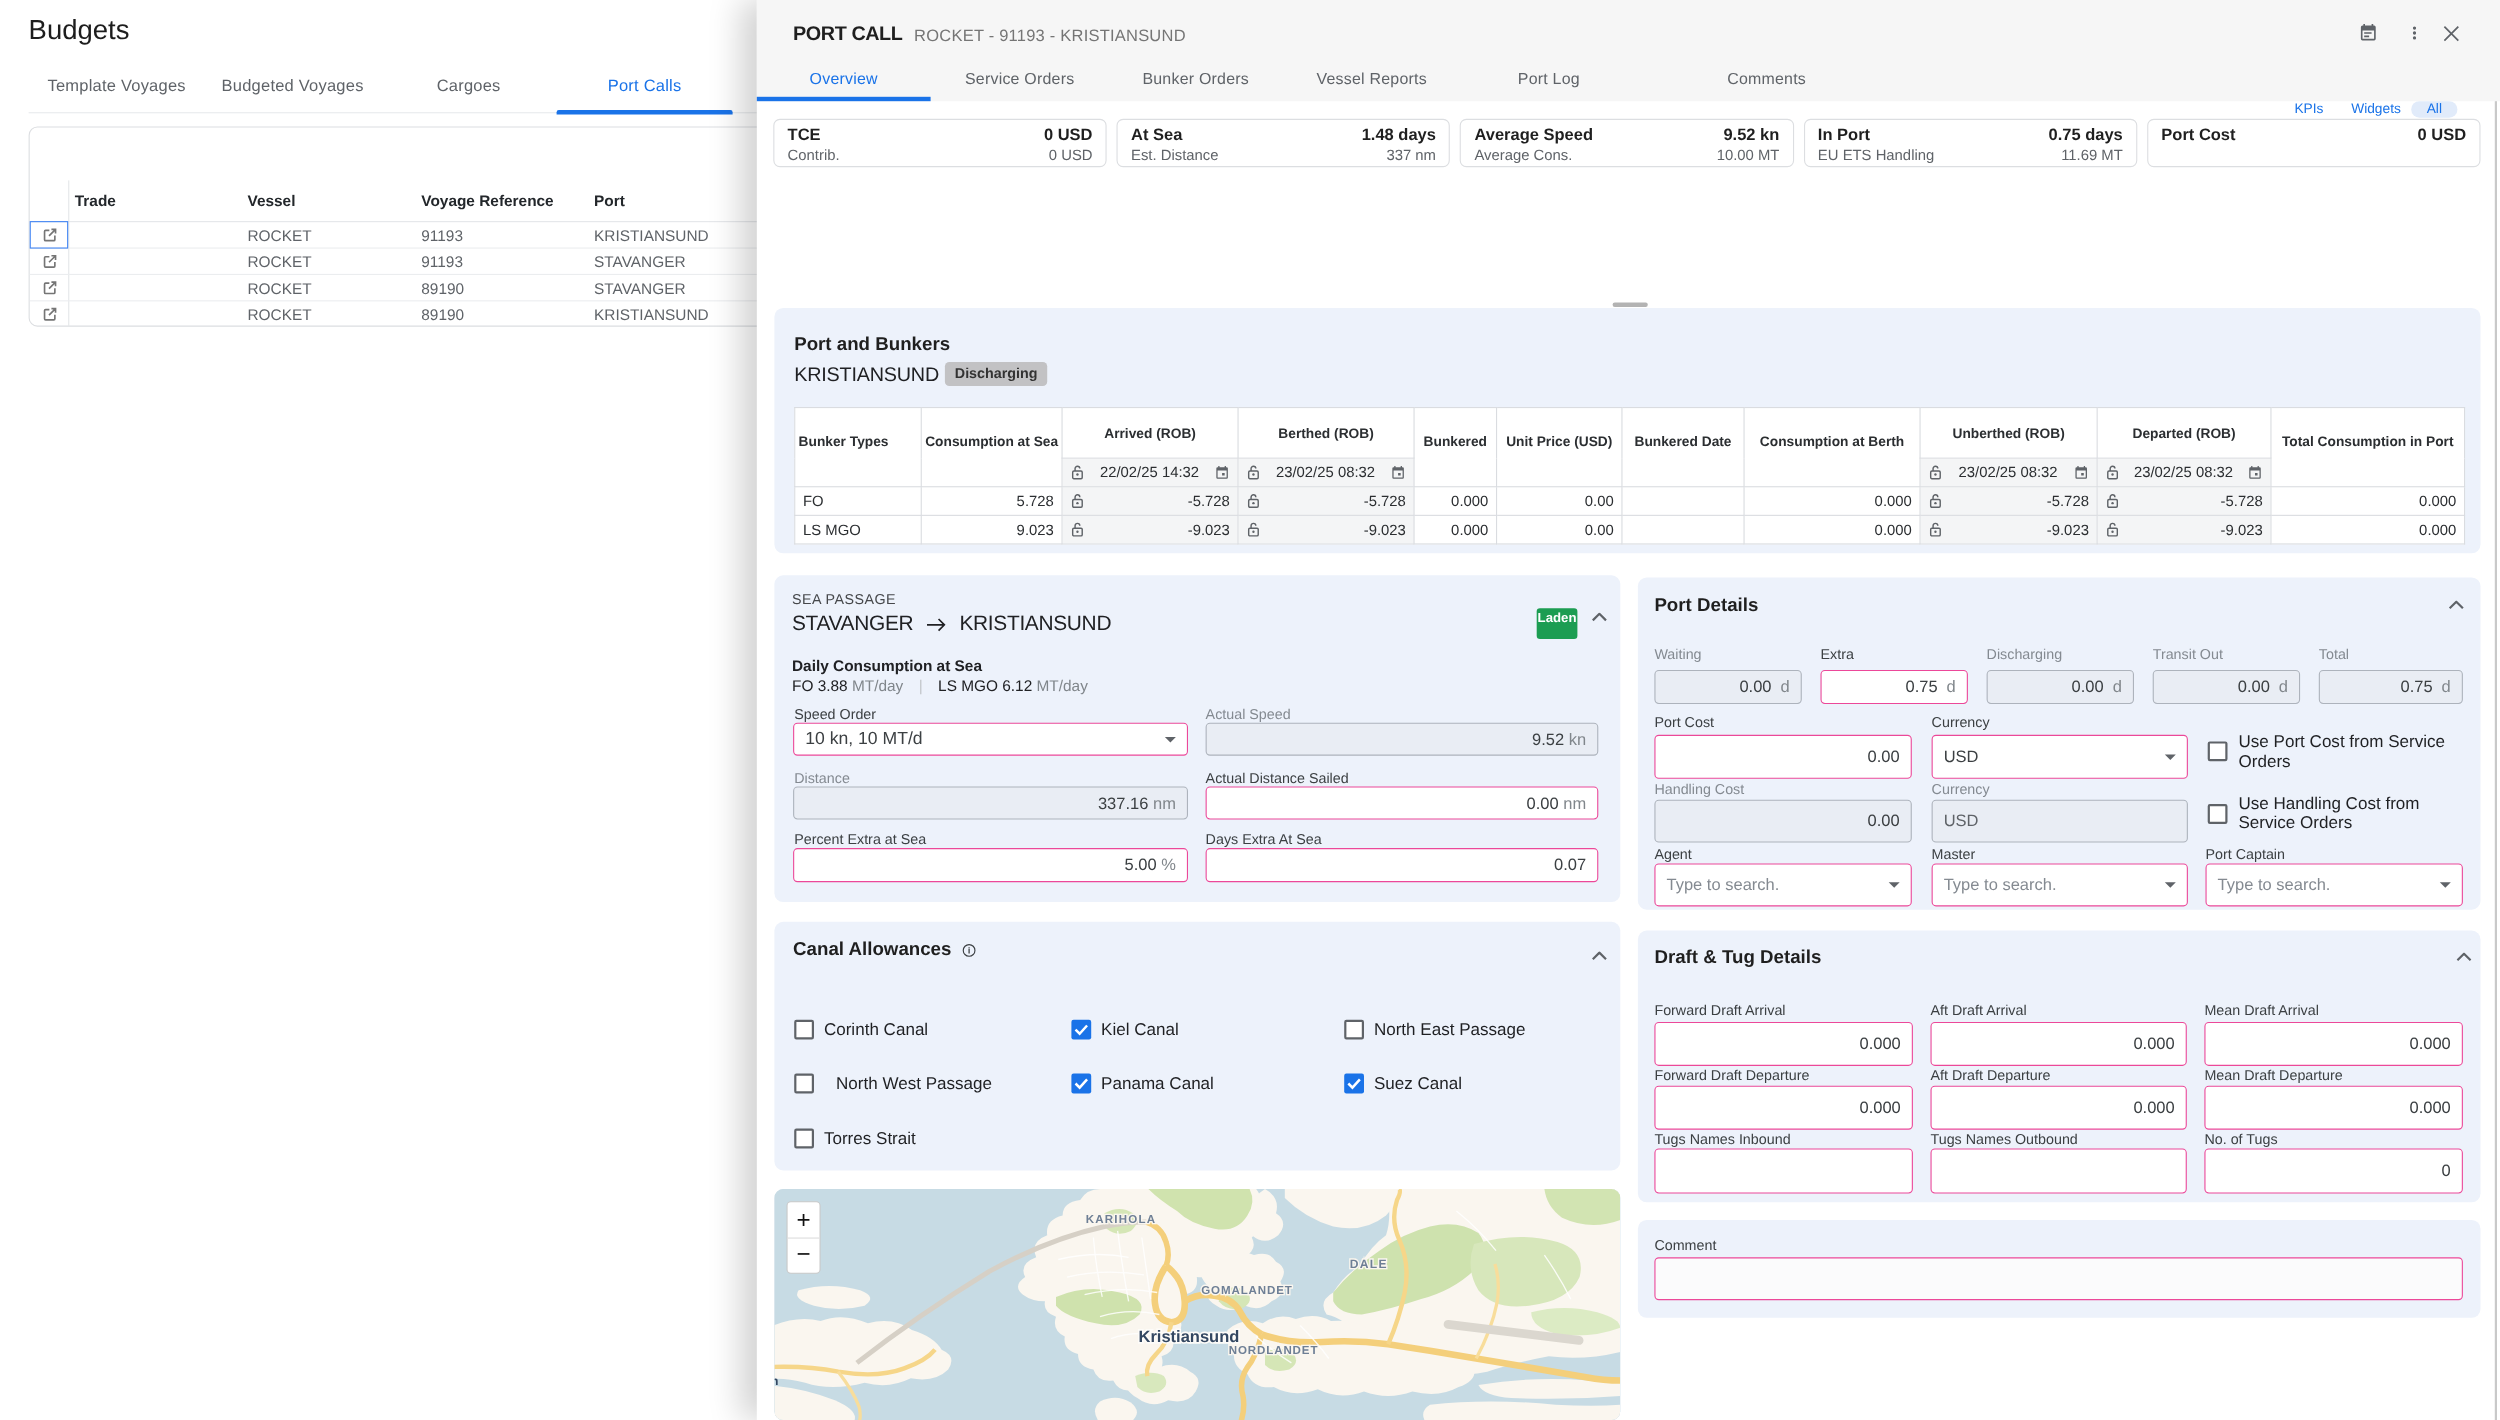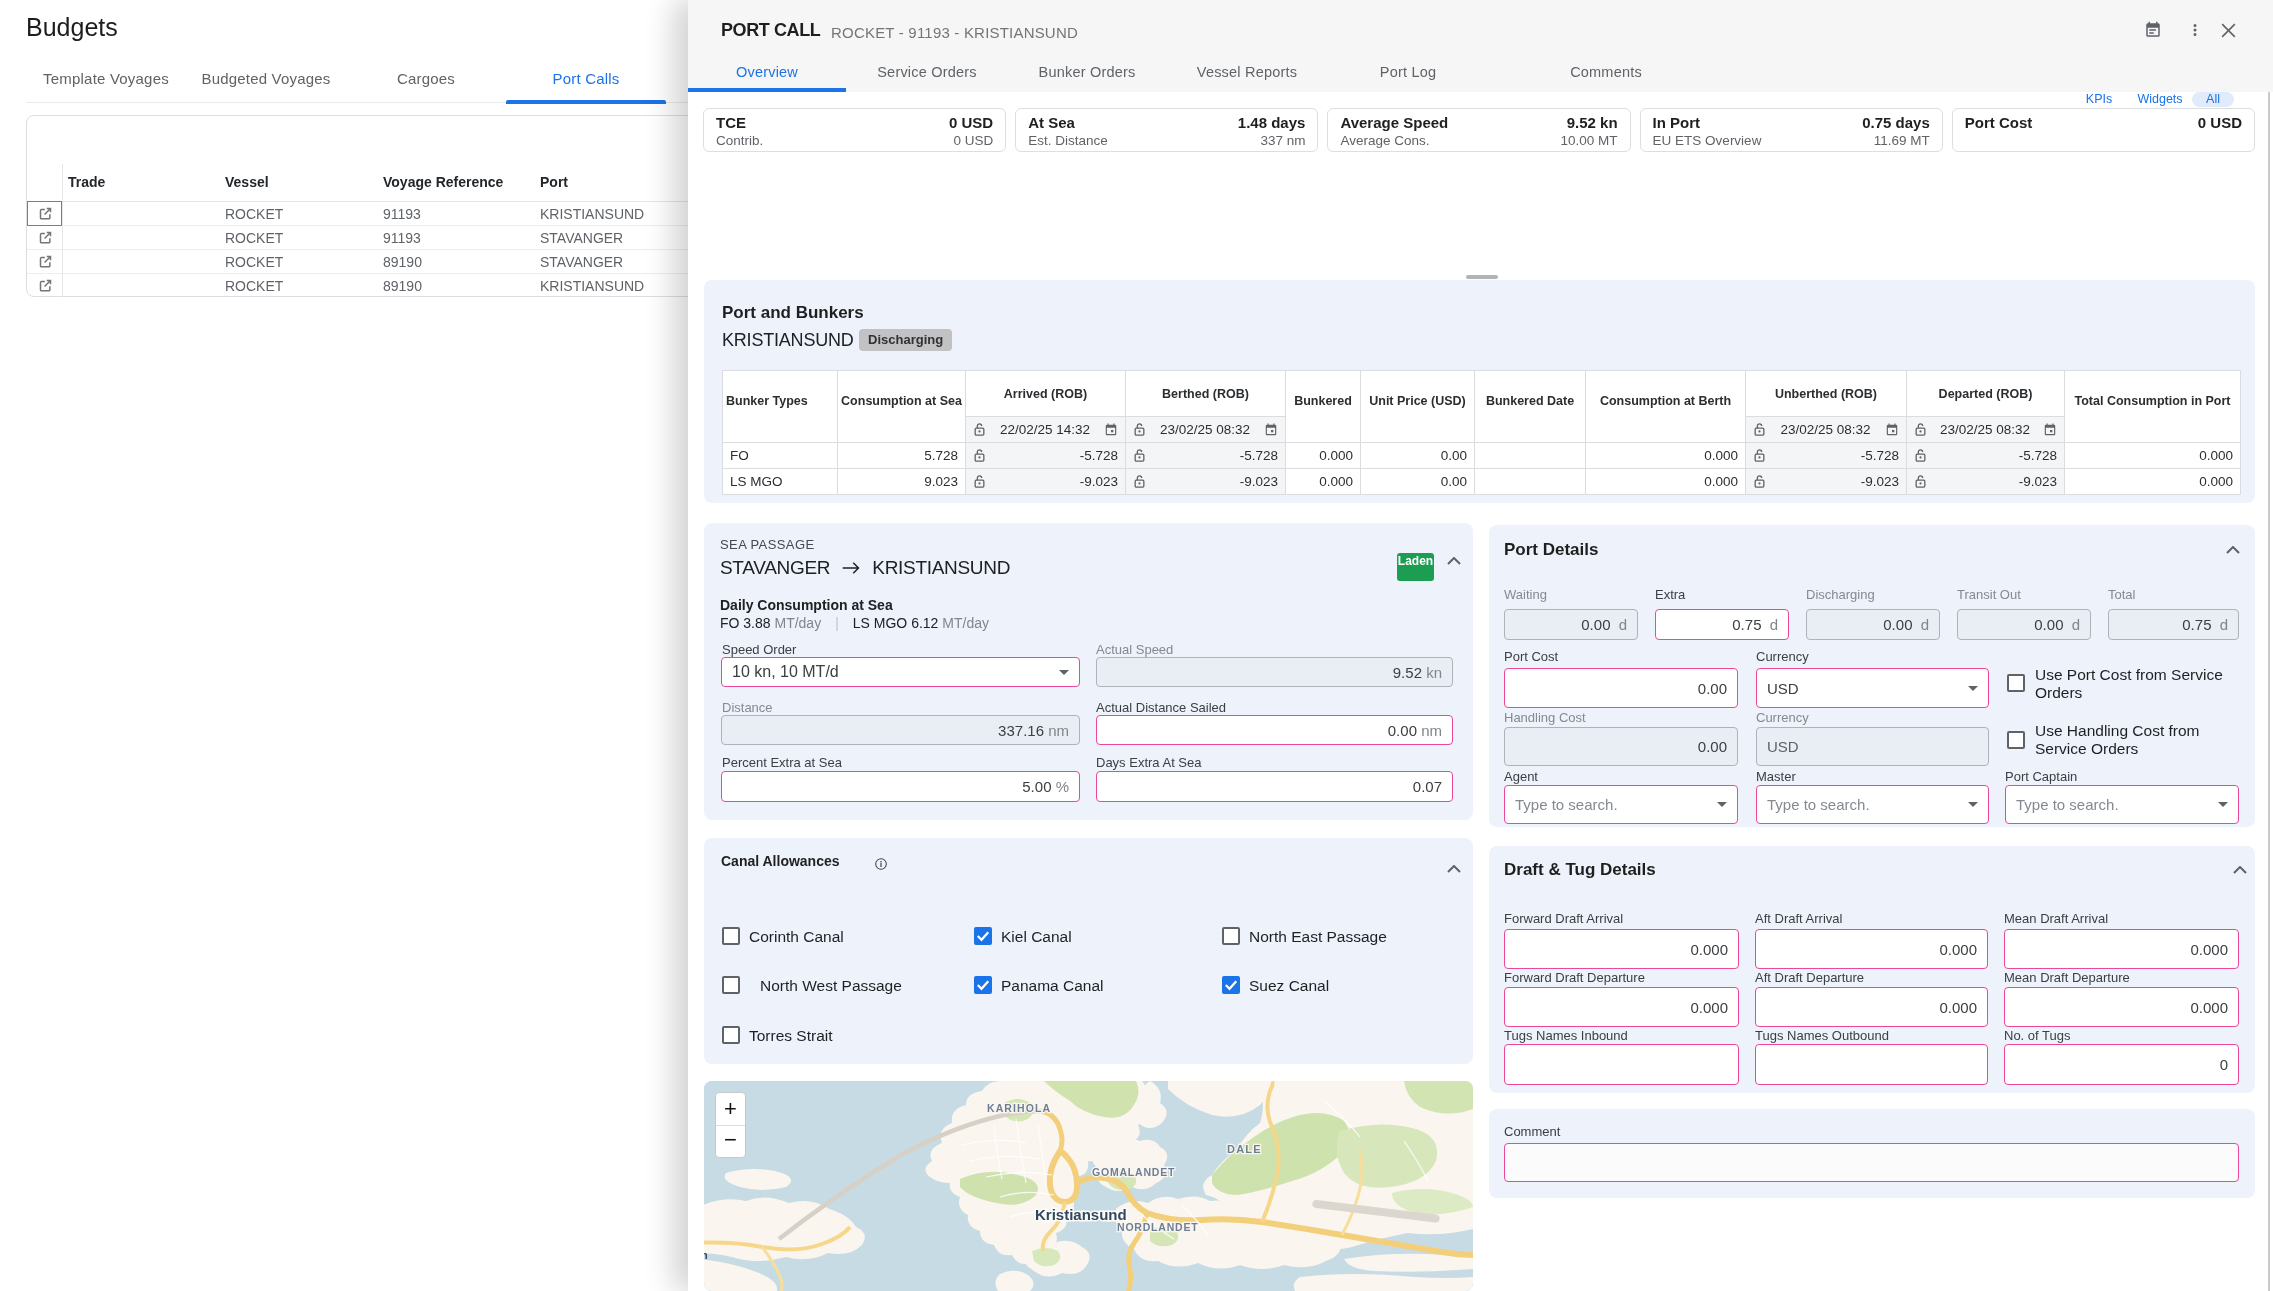--- a/index.html
+++ b/index.html
@@ -199,21 +199,21 @@
           <span>Average Cons.</span>
           <span>10.00 MT</span>
         </div>
       </div>
     <div class="kcard">
         <div class="r1">
           <span>In Port</span>
           <span>0.75 days</span>
         </div>
         <div class="r2">
-          <span>EU ETS Overview</span>
+          <span>EU ETS Handling</span>
           <span>11.69 MT</span>
         </div>
       </div>
     <div class="kcard">
         <div class="r1">
           <span>Port Cost</span>
           <span>0 USD</span>
         </div>
       </div>
   </div>
@@ -446,21 +446,21 @@
     <div class="flabel" style="left:392px; top:232px;">Days Extra At Sea</div>
     <div class="fld" style="left:17px; top:248px; width:359px; height:31px;">
         <span class="rv">5.00 <span style="color:#80868b;">%</span></span>
       </div>
     <div class="fld" style="left:392px; top:248px; width:357px; height:31px;">
         <span class="rv">0.07</span>
       </div>
   </div>
 
   <div class="panel" style="left:16px; top:838px; width:769px; height:226px;">
-    <div class="ptitle" style="left:17px; top:15px; font-size:14px;">Canal Allowances</div>
+    <div class="ptitle" style="left:17px; top:15px; font-size:17px;">Canal Allowances</div>
     <svg style="position:absolute; left:170px; top:19px;" width="14" height="14" viewBox="0 0 24 24">
         <path fill="#3c4043" d="M12 2a10 10 0 1 0 0 20 10 10 0 0 0 0-20zm0 18.2A8.2 8.2 0 1 1 12 3.8a8.2 8.2 0 0 1 0 16.4zM11 10h2v7h-2zm0-3h2v2h-2z"></path>
       </svg>
     <svg class="chev" style="left:743px; top:27px;" viewBox="0 0 14 8">
         <path fill="none" stroke="#5f6368" stroke-width="2" d="M1 7l6-6 6 6"></path>
       </svg>
     <div class="cb" style="left:18px; top:89px;"></div>
     <div class="cblabel" style="left:45px; top:90px;">Corinth Canal</div>
     <div class="cb on" style="left:270px; top:89px;"><svg width="18" height="18" viewBox="0 0 24 24">
           <path fill="none" stroke="#fff" stroke-width="3" d="M5 12l5 5 9-10"></path>

